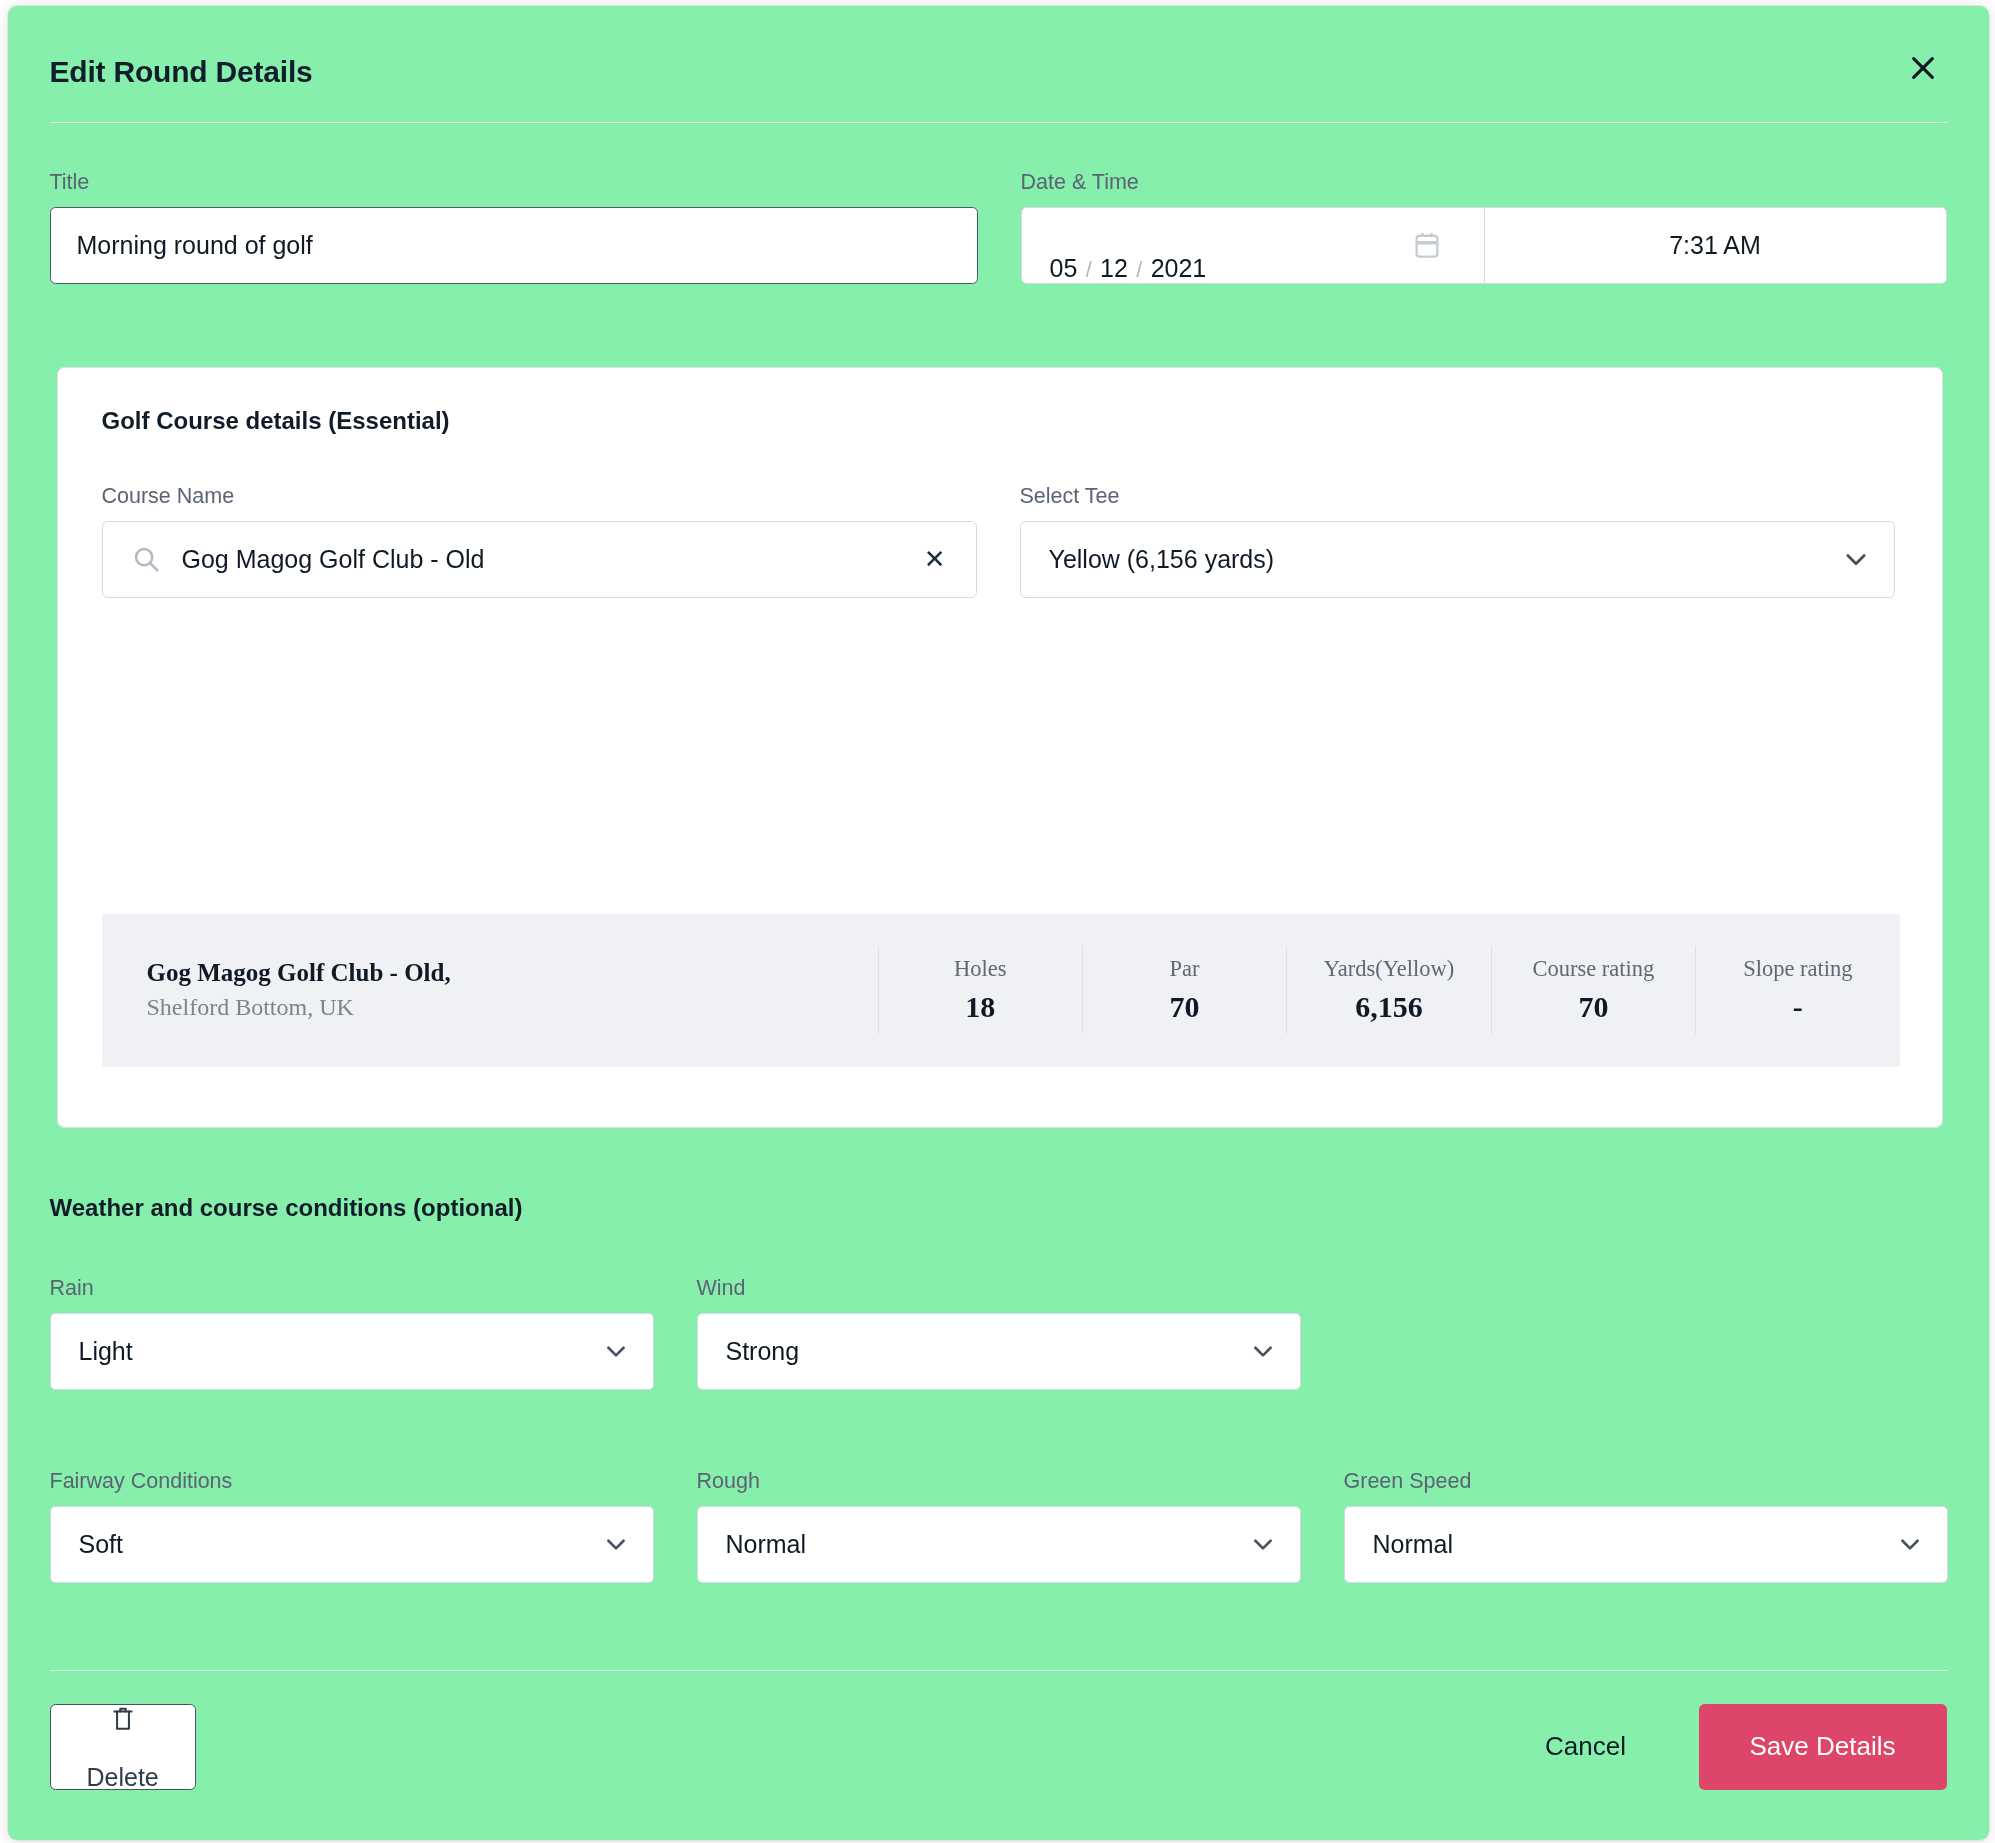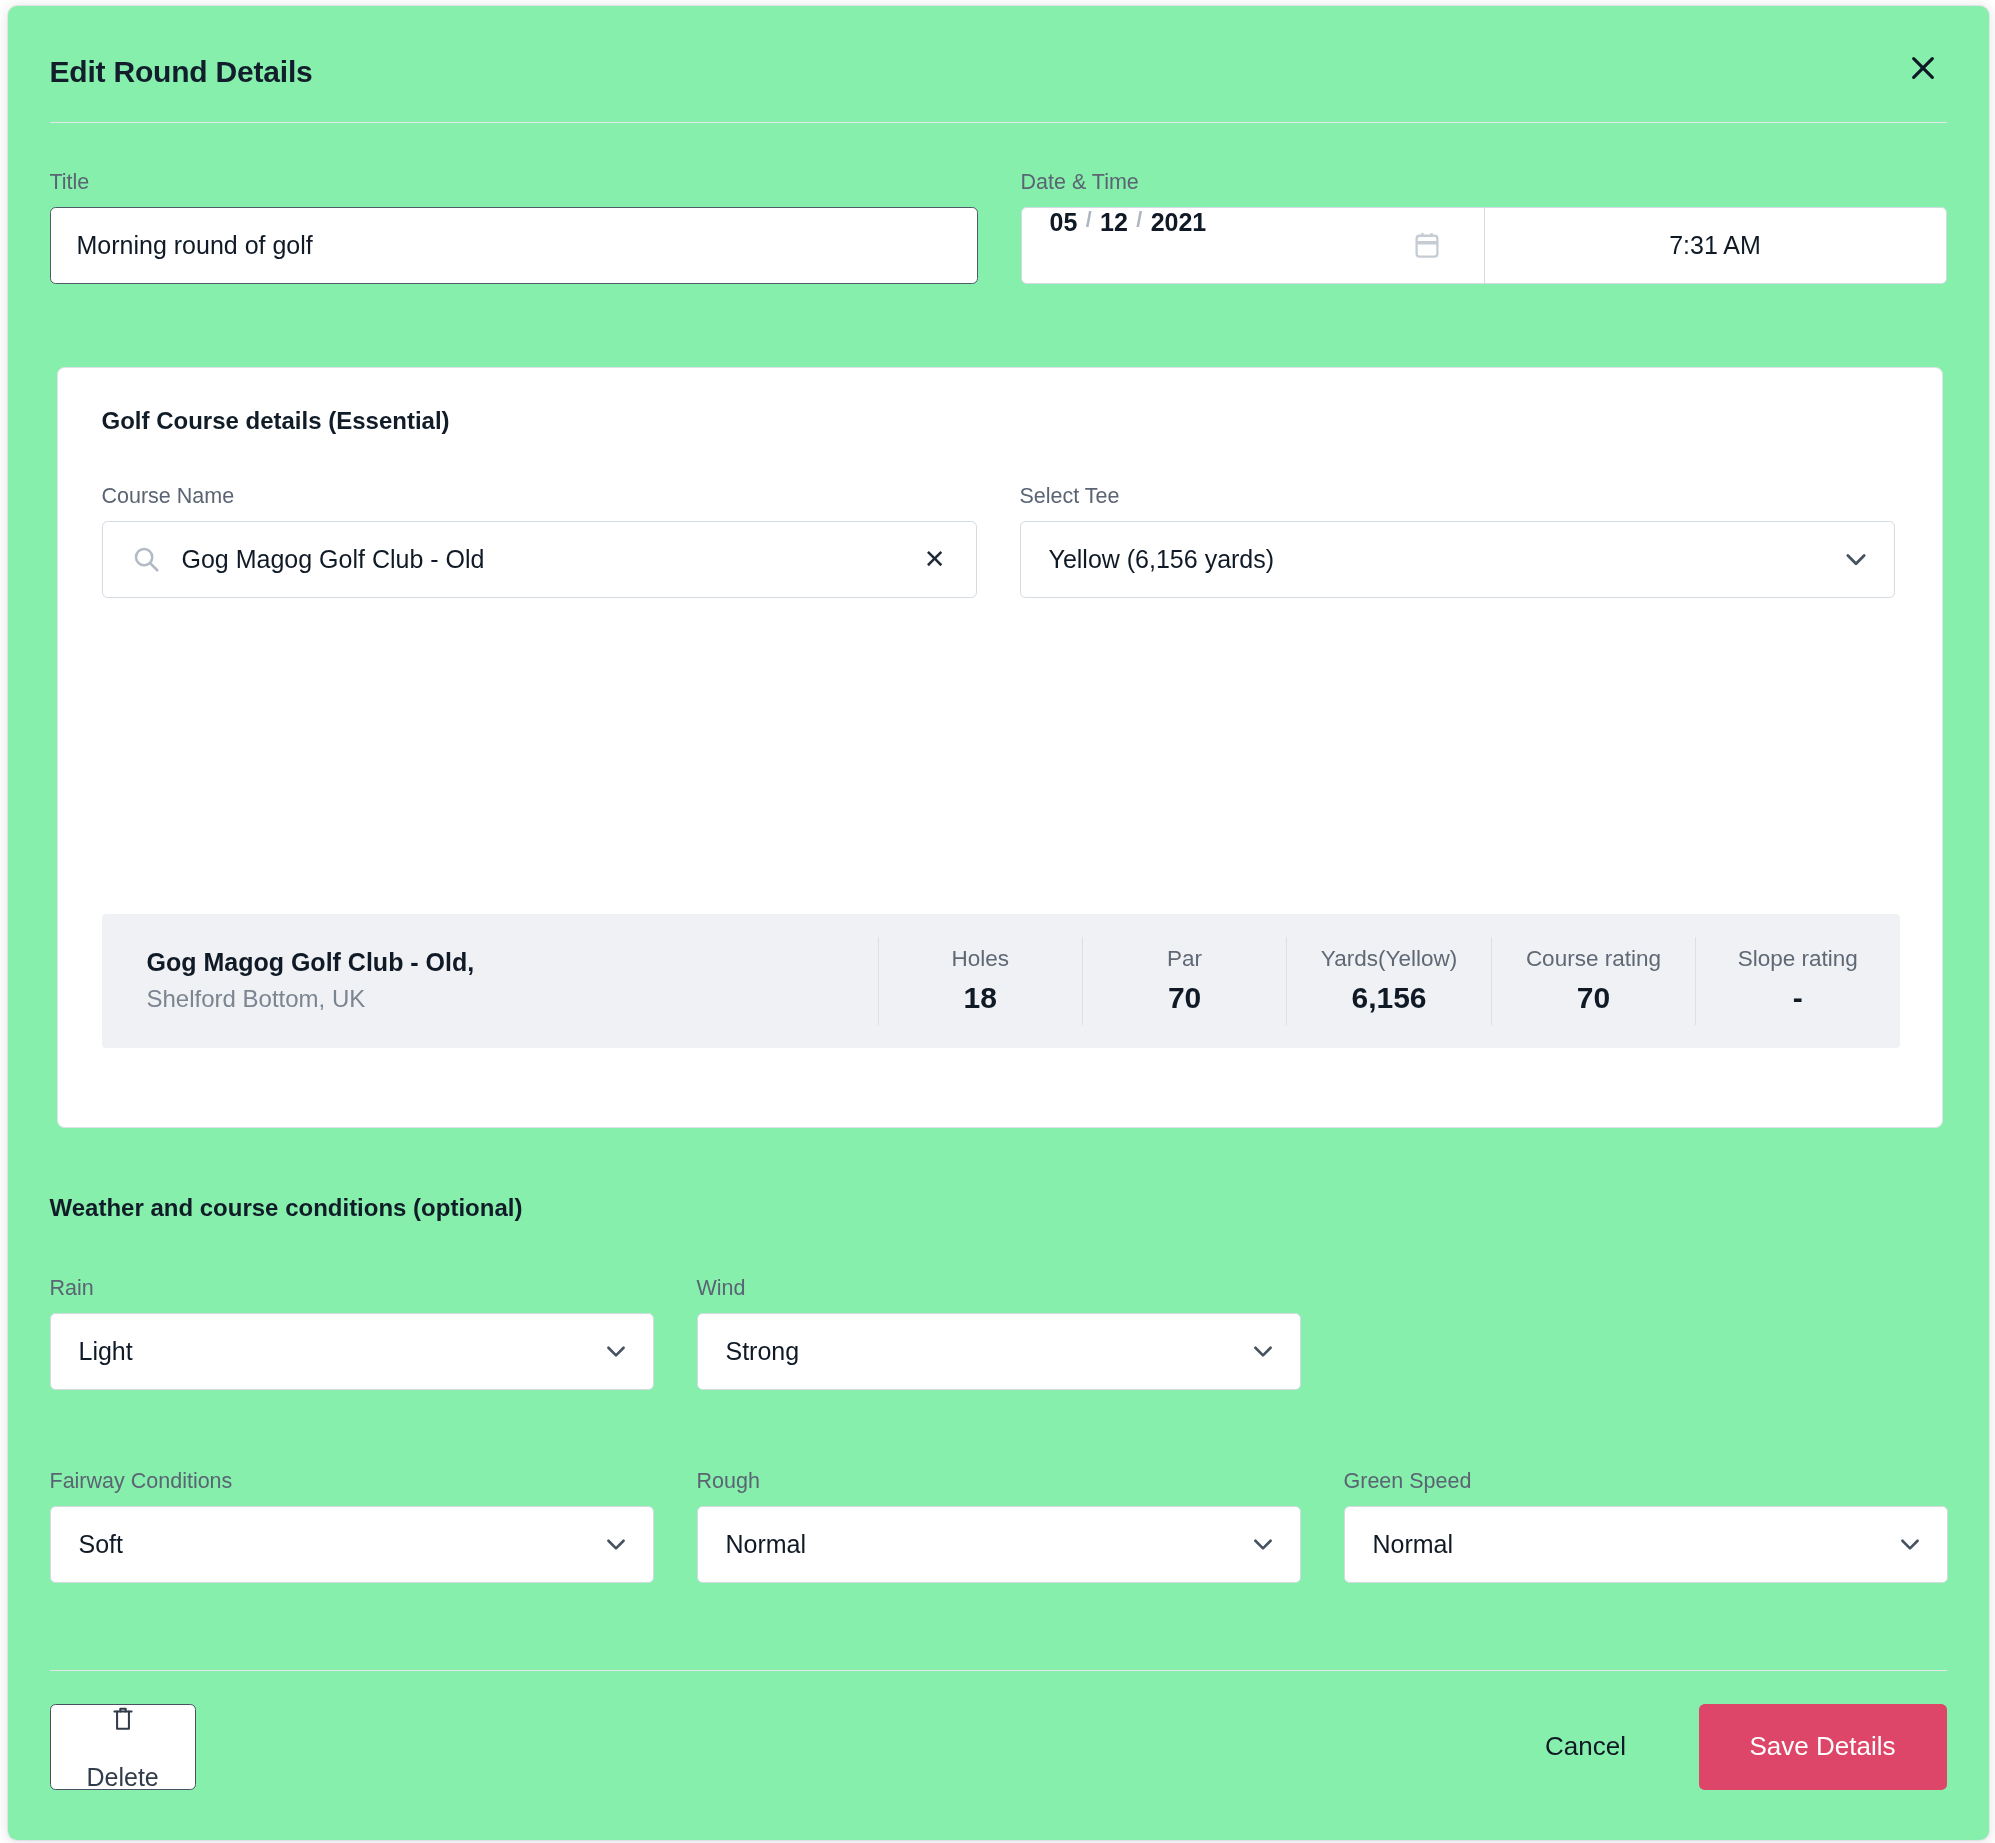--- a/index.html
+++ b/index.html
@@ -106,25 +106,24 @@
     width: 926px;
     height: 77px;
     border: 0.9px solid #d4dae1;
     border-radius: 5.6px;
     overflow: hidden;
     background: #fff;
   }
   .date-part {
     width: 463px;
     display: flex;
-    align-items: flex-start;
+    align-items: flex-end;
     position: relative;
     border-right: 0.9px solid #d4dae1;
     padding-left: 28px;
-    font-weight: bold;
   }
   .date-seg { font-size: 25px; color: #101a26; }
   .date-sep { font-size: 21.5px; color: #aeb6c0; margin: 0 8.4px; }
   .cal-icon { position: absolute; right: 43px; top: 50%; transform: translateY(-50%); display:flex; }
   .time-part {
     flex: 1;
     display: flex; align-items: center; justify-content: center;
     font-size: 25px;
     color: #101a26;
   }
@@ -179,25 +178,26 @@
   .seg.active {
     background: #46525f;
     color: #ffffff;
   }
 
   
   .summary {
     position: absolute;
     left: 44px; top: 546px;
     width: 1798px;
-    height: 134px;
+    height: 153px;
     background: #f0f1f4;
     border-radius: 4px;
     display: flex;
     align-items: center;
+    font-family: Liberation Serif, serif;
   }
   .sum-name {
     width: 776px;
     padding-left: 45px;
   }
   .sum-name .n1 { font-size: 25px; font-weight: bold; color: #101a26; }
   .sum-name .n2 { font-size: 24px; color: #7b8491; margin-top: 7.5px; }
   .sum-stat {
     flex: 1;
     border-left: 1.9px solid #dcdfe5;

